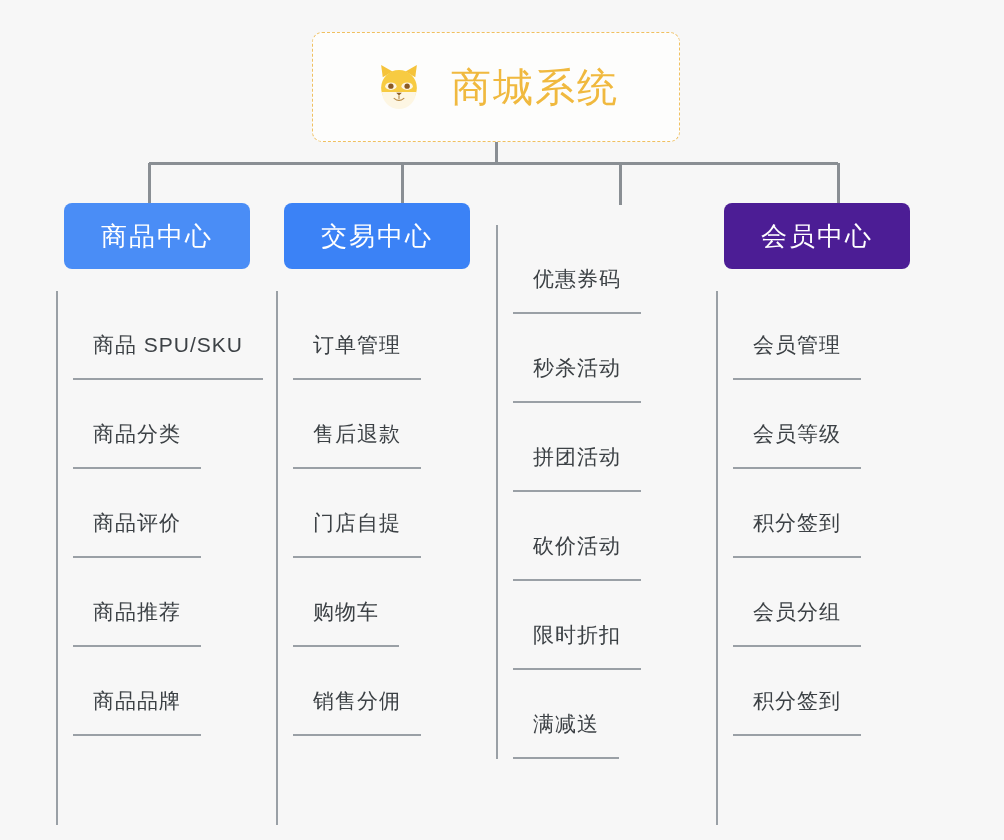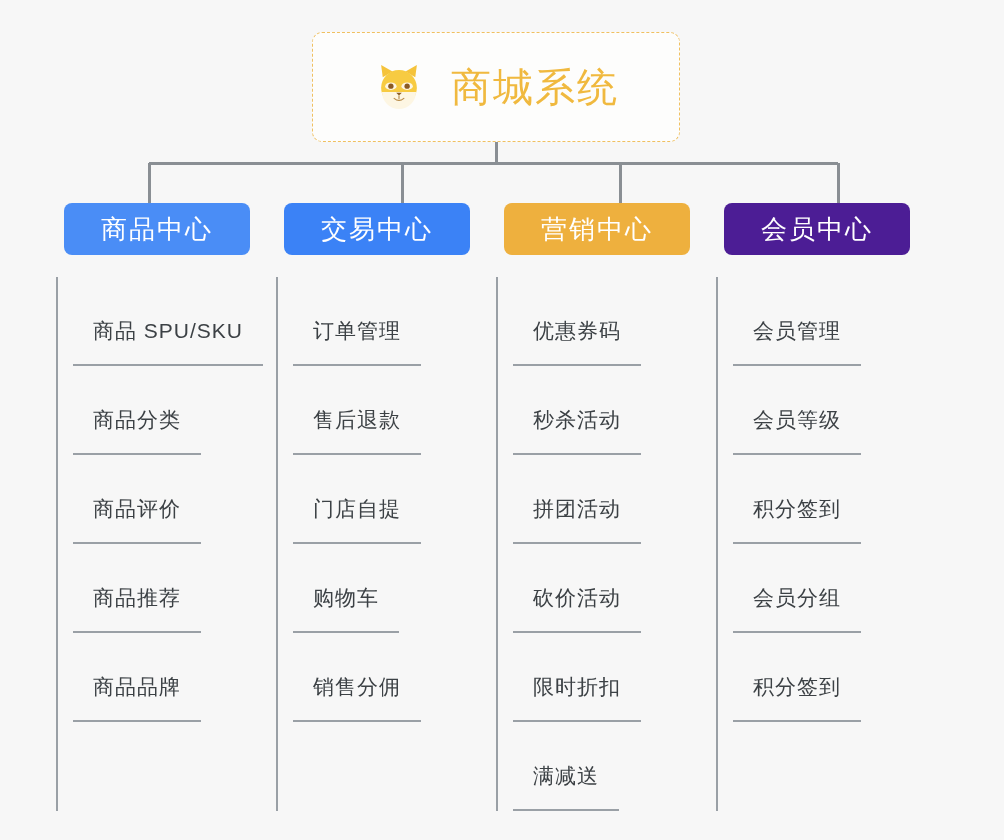--- a/index.html
+++ b/index.html
@@ -68,21 +68,21 @@
     top: 203px;
     width: 232px;
   }
   .col-0 { left: 56px; }
   .col-1 { left: 276px; }
   .col-2 { left: 496px; }
   .col-3 { left: 716px; }
 
   .cat-header {
     width: 186px;
-    height: 52px;
+    height: 66px;
     box-sizing: border-box;
     border-radius: 8px;
     display: flex;
     align-items: center;
     justify-content: center;
     color: #ffffff;
     font-size: 26px;
     letter-spacing: 2px;
     margin-left: 8px;
   }
@@ -221,23 +221,20 @@
           <span class="item-label">购物车</span>
         </div>
         <div class="item">
           <div class="item-rule" style="width: 128px;"></div>
           <span class="item-label">销售分佣</span>
         </div>
       </div>
   </div>
 
   <div class="column col-2">
-    <div class="cat-header" style="background: rgb(238, 176, 62);">
-      <span>营销中心</span>
-    </div>
     <div class="items">
         <div class="spine" style="height: 534px;"></div>
         <div class="item">
           <div class="item-rule" style="width: 128px;"></div>
           <span class="item-label">优惠券码</span>
         </div>
         <div class="item">
           <div class="item-rule" style="width: 128px;"></div>
           <span class="item-label">秒杀活动</span>
         </div>

